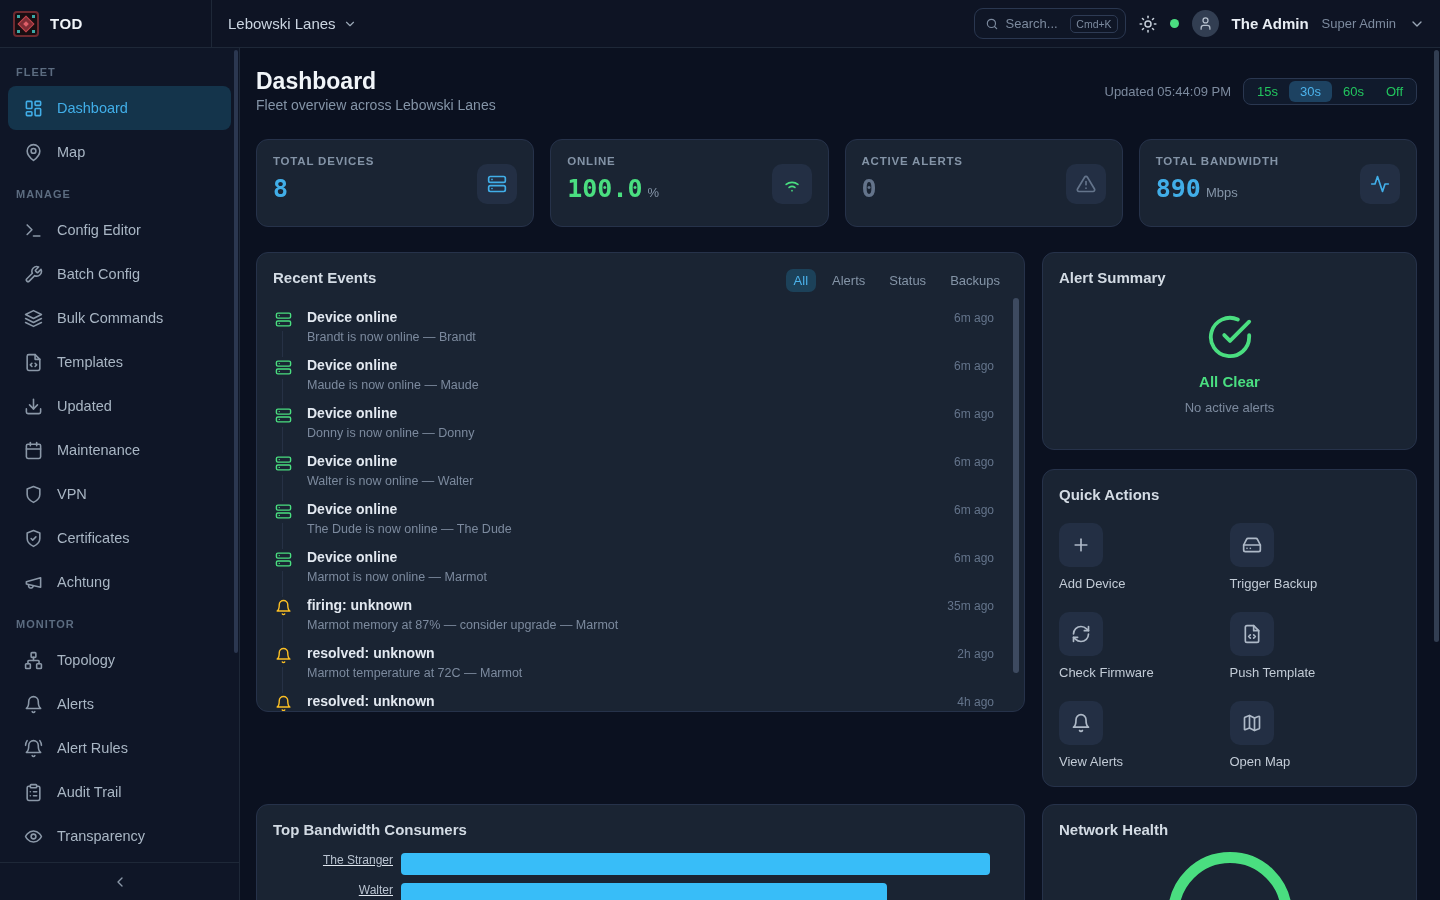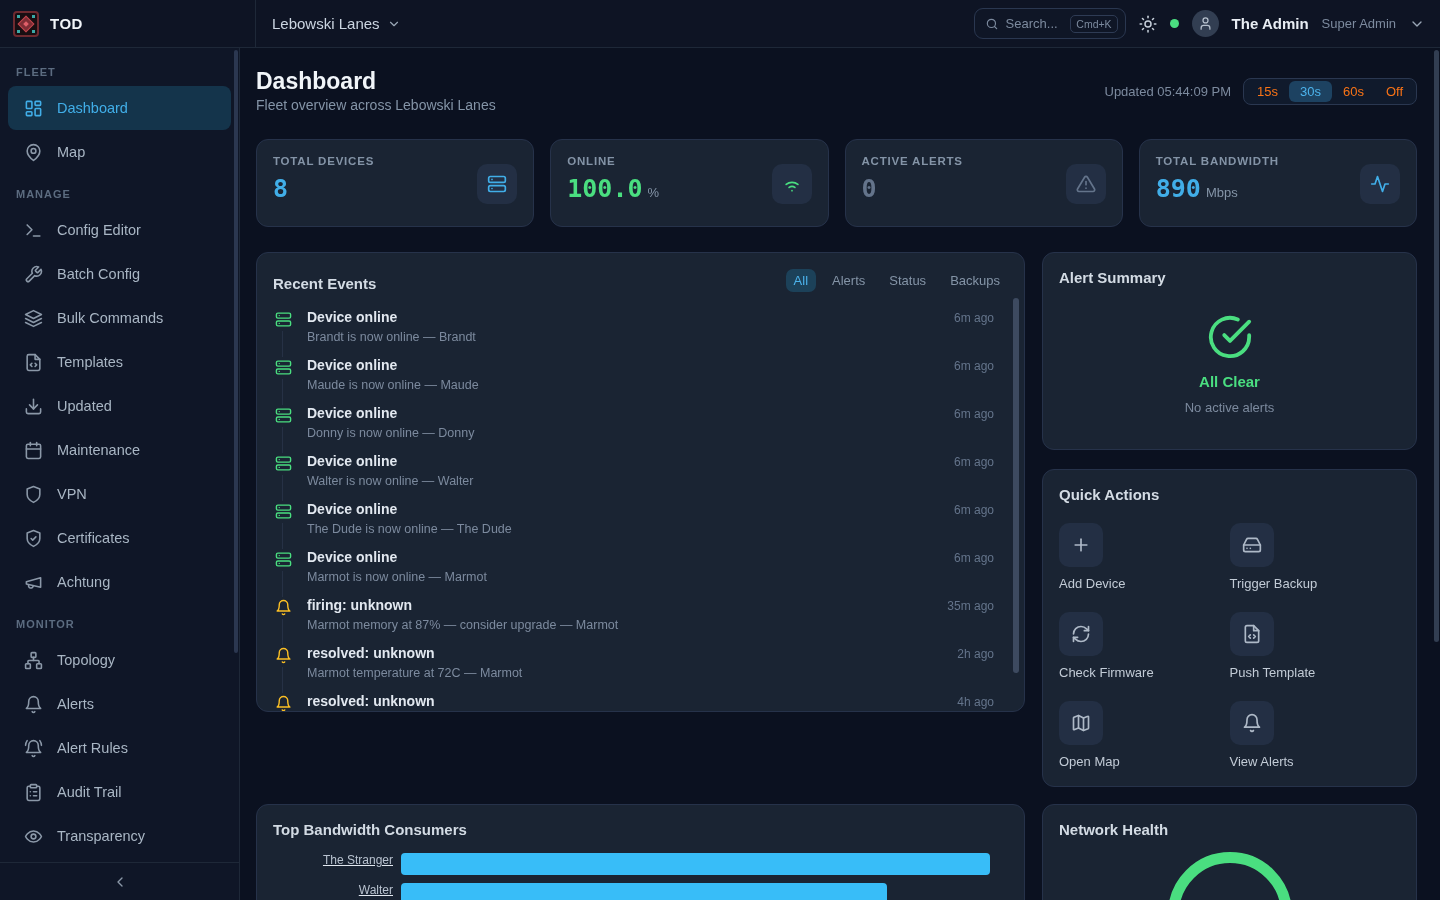--- a/index.html
+++ b/index.html
@@ -7,21 +7,21 @@
   body {
     background:#0b1120; color:#e2e8f0;
     font-family:"Liberation Sans", sans-serif; font-size:14px;
     position:relative;
   }
   svg { display:block; }
 
   
   .topbar { position:absolute; left:0; top:0; width:1440px; height:48px;
     background:#0e1424; border-bottom:1px solid #1e2838; display:flex; align-items:center; z-index:20; }
-  .topbar-left { width:256px; height:100%; display:flex; align-items:center; gap:11px;
+  .topbar-left { width:212px; height:100%; display:flex; align-items:center; gap:11px;
     padding:0 13px; border-right:1px solid #1e2838; flex:none; }
   .logo-box { width:26px; height:26px; border-radius:4px; background:#180e12; border:2px solid #6e2a30;
     position:relative; overflow:hidden; flex:none; }
   .logo-diamond { position:absolute; left:5px; top:5px; width:12px; height:12px; background:#7e2d35;
     border:1px solid #c2454d; transform:rotate(45deg); }
   .logo-core { position:absolute; left:9px; top:9px; width:4px; height:4px; background:#e0606a; transform:rotate(45deg); }
   .logo-dot { position:absolute; width:3px; height:3px; background:#3aa9a7; }
   .brand-name { font-size:15px; font-weight:bold; color:#f1f5f9; letter-spacing:.5px; }
   .org-switch { display:flex; align-items:center; gap:7px; margin-left:16px; color:#cbd5e1; font-size:15px; cursor:pointer; }
   .topbar-right { margin-left:auto; display:flex; align-items:center; gap:13px; padding-right:15px; }
@@ -52,21 +52,21 @@
   .side-scrollbar { position:absolute; right:1px; top:2px; width:4px; height:603px; border-radius:2px; background:#2b3750; }
 
   
   .main { position:absolute; left:240px; top:48px; width:1200px; height:852px; padding:20px 23px 0 16px; }
   .page-head { display:flex; align-items:flex-start; }
   .page-title { font-size:23px; font-weight:bold; color:#f1f5f9; }
   .page-sub { font-size:14px; color:#8494a7; margin-top:2px; }
   .head-right { margin-left:auto; display:flex; align-items:center; gap:12px; margin-top:10px; }
   .updated { font-size:13px; color:#7c8a9e; }
   .segmented { display:flex; align-items:center; background:#101a2c; border:1px solid #2a3750; border-radius:8px; padding:2px; }
-  .seg-opt { font-size:13px; color:#f97316; padding:3px 11px; border-radius:6px; cursor:pointer; }
+  .seg-opt { font-size:13px; color:#22c55e; padding:3px 11px; border-radius:6px; cursor:pointer; }
   .seg-opt.active { background:#1d4261; color:#4cb3ec; }
 
   
   .stats-row { display:grid; grid-template-columns:repeat(4,1fr); gap:16px; margin-top:26px; }
   .stat-card { height:88px; background:#1a2433; border:1px solid #26324a; border-radius:12px;
     padding:15px 16px; position:relative; }
   .stat-label { font-size:11.5px; font-weight:600; letter-spacing:.8px; color:#8494a7; }
   .stat-value-row { display:flex; align-items:baseline; gap:5px; margin-top:7px; }
   .stat-value { font-family:"DejaVu Sans Mono", monospace; font-weight:bold; font-size:25px; }
   .stat-unit { font-size:13px; color:#8494a7; }
@@ -76,21 +76,21 @@
 
   
   .content-cols { display:flex; gap:17px; margin-top:25px; }
   .col-left { width:769px; flex:none; }
   .col-right { width:375px; flex:none; }
   .panel { background:#1a2433; border:1px solid #26324a; border-radius:12px; padding:16px; position:relative; overflow:hidden; }
   .panel-title { font-size:15px; font-weight:600; color:#d3dbe4; }
 
   
   .events-panel { height:460px; }
-  .events-head { display:flex; align-items:flex-end; }
+  .events-head { display:flex; align-items:flex-start; }
   .events-tabs { margin-left:auto; display:flex; align-items:center; gap:8px; }
   .etab { font-size:13px; color:#8494a7; padding:4px 8px; border-radius:7px; cursor:pointer; }
   .etab.active { background:#1c4159; color:#4cb3ec; }
   .events-list { position:relative; margin-top:17px; }
   .events-line { position:absolute; left:9px; top:18px; bottom:28px; width:1px; background:#263145; }
   .event-row { display:flex; gap:14px; min-height:35px; margin-bottom:13px; padding-right:14px; position:relative; }
   .event-icon { width:20px; flex:none; display:flex; justify-content:center; z-index:1; background:#1a2433; padding:2px 0; height:22px; }
   .event-body { flex:1; min-width:0; }
   .event-top { display:flex; align-items:baseline; }
   .event-title { font-size:14px; font-weight:600; color:#e2e8f0; }
@@ -653,35 +653,35 @@
                   <polyline points="14 2 14 8 20 8"></polyline>
                   <path d="m10 13-2 2 2 2"></path>
                   <path d="m14 17 2-2-2-2"></path>
                 </svg>
               </span>
             <span class="qa-label">Push Template</span>
           </div>
           <div class="qa-btn">
             <span class="qa-tile">
                 <svg width="20" height="20" viewBox="0 0 24 24" fill="none" stroke="currentColor" stroke-width="2" stroke-linecap="round" stroke-linejoin="round">
+                  <path d="M6 8a6 6 0 0 1 12 0c0 7 3 9 3 9H3s3-2 3-9"></path>
+                  <path d="M10.3 21a1.94 1.94 0 0 0 3.4 0"></path>
+                </svg>
+              </span>
+            <span class="qa-label">View Alerts</span>
+          </div>
+          <div class="qa-btn">
+            <span class="qa-tile">
+                <svg width="20" height="20" viewBox="0 0 24 24" fill="none" stroke="currentColor" stroke-width="2" stroke-linecap="round" stroke-linejoin="round">
                   <path d="M9 3 3.6 5.2a1 1 0 0 0-.6.9v13.4a.5.5 0 0 0 .7.5L9 18l6 3 5.4-2.2a1 1 0 0 0 .6-.9V4.5a.5.5 0 0 0-.7-.5L15 6 9 3z"></path>
                   <line x1="9" y1="3" x2="9" y2="18"></line>
                   <line x1="15" y1="6" x2="15" y2="21"></line>
                 </svg>
               </span>
             <span class="qa-label">Open Map</span>
-          </div>
-          <div class="qa-btn">
-            <span class="qa-tile">
-                <svg width="20" height="20" viewBox="0 0 24 24" fill="none" stroke="currentColor" stroke-width="2" stroke-linecap="round" stroke-linejoin="round">
-                  <path d="M6 8a6 6 0 0 1 12 0c0 7 3 9 3 9H3s3-2 3-9"></path>
-                  <path d="M10.3 21a1.94 1.94 0 0 0 3.4 0"></path>
-                </svg>
-              </span>
-            <span class="qa-label">View Alerts</span>
           </div>
         </div>
       </section>
 
       <section class="panel nh-panel">
         <div class="panel-title">Network Health</div>
         <div class="nh-ring-wrap">
           <div class="nh-ring">
             
           </div>

